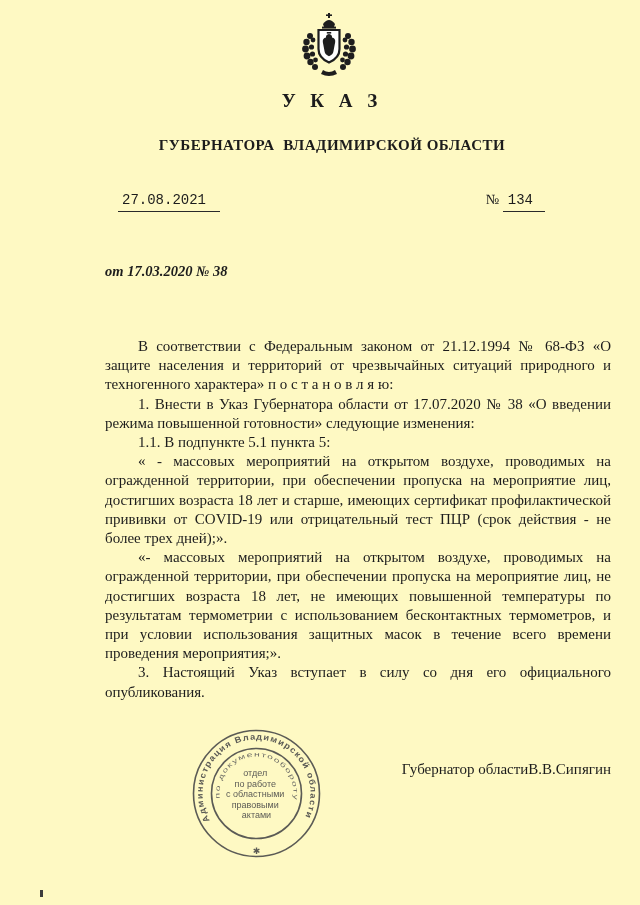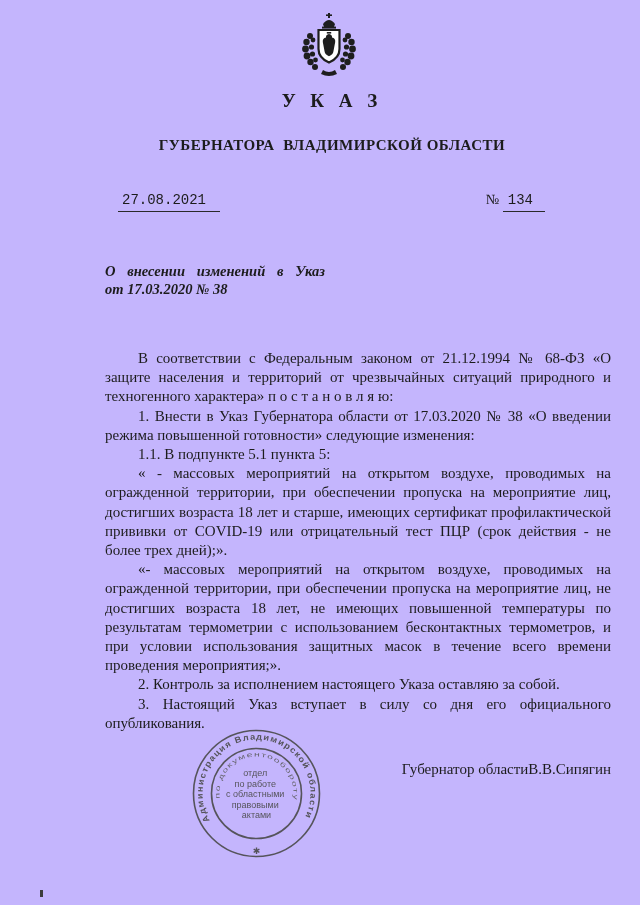--- a/index.html
+++ b/index.html
@@ -4,21 +4,21 @@
 <style>
   html,body{margin:0;padding:0;}
   body{
     width:640px;height:905px;
     background:#ffffff;
     font-family:"Liberation Serif", serif;
     color:#1c1c1c;
     position:relative;
     overflow:hidden;
   }
-  .page{position:absolute;inset:0;background:#c4b5fd;}
+  .page{position:absolute;inset:0;background:#fef9c3;}
 
   .emblem{position:absolute;top:12px;left:299px;width:60px;height:64px;}
   .emblem svg{display:block;}
 
   .title{
     position:absolute;top:90px;left:24px;right:0;
     text-align:center;
     font-size:19px;font-weight:bold;
     letter-spacing:5px;
     white-space:pre;
@@ -53,21 +53,20 @@
     position:absolute;top:262px;left:105px;width:220px;
     font-size:14.5px;font-weight:bold;font-style:italic;
     line-height:18px;
   }
   .subject-line.spread{text-align:justify;text-align-last:justify;}
 
   .body-text{
     position:absolute;top:337px;left:105px;width:506px;
     font-size:15px;line-height:19.2px;
     text-align:justify;
-    margin-top:12px;
   }
   .body-text p{margin:0;text-indent:33px;}
 
   .sign-row{
     position:absolute;top:761px;left:105px;width:506px;
     display:flex;justify-content:flex-end;
     font-size:15px;
   }
 
   .stamp{position:absolute;top:721px;left:184px;width:145px;height:145px;opacity:0.9;}
@@ -140,31 +139,29 @@
 
   <div class="date-row">
     <span class="date">27.08.2021</span>
     <span class="num">
       <span class="numsign">№</span>
       <span class="numval">134</span>
     </span>
   </div>
 
   <div class="subject">
-    <div class="subject-line spread">О внесении изменений в Указ</div>
     <div class="subject-line">от 17.03.2020  № 38</div>
   </div>
 
   <div class="body-text">
     <p>В соответствии с Федеральным законом от 21.12.1994 № 68-ФЗ «О защите населения и территорий от чрезвычайных ситуаций природного и техногенного характера» п о с т а н о в л я ю:</p>
-    <p>1. Внести в Указ Губернатора области от 17.03.2020 № 38 «О введении режима повышенной готовности» следующие изменения:</p>
+    <p>1. Внести в Указ Губернатора области от 17.07.2020 № 38 «О введении режима повышенной готовности» следующие изменения:</p>
     <p>1.1. В подпункте 5.1 пункта 5:</p>
     <p>« - массовых мероприятий на открытом воздухе, проводимых на огражденной территории, при обеспечении пропуска на мероприятие лиц, достигших возраста 18 лет и старше, имеющих сертификат профилактической прививки от COVID-19 или отрицательный тест ПЦР (срок действия - не более трех дней);».</p>
     <p>«- массовых мероприятий на открытом воздухе, проводимых на огражденной территории, при обеспечении пропуска на мероприятие лиц, не достигших возраста 18 лет, не имеющих повышенной температуры по результатам термометрии с использованием бесконтактных термометров, и при условии использования защитных масок в течение всего времени проведения мероприятия;».</p>
-    <p>2. Контроль за исполнением настоящего Указа оставляю за собой.</p>
     <p>3. Настоящий Указ вступает в силу со дня его официального опубликования.</p>
   </div>
 
   <div class="sign-row">
     <span>Губернатор области</span>
     <span>В.В.Сипягин</span>
   </div>
 
   <div class="stamp">
     <svg width="145" height="145" viewBox="0 0 145 145">

